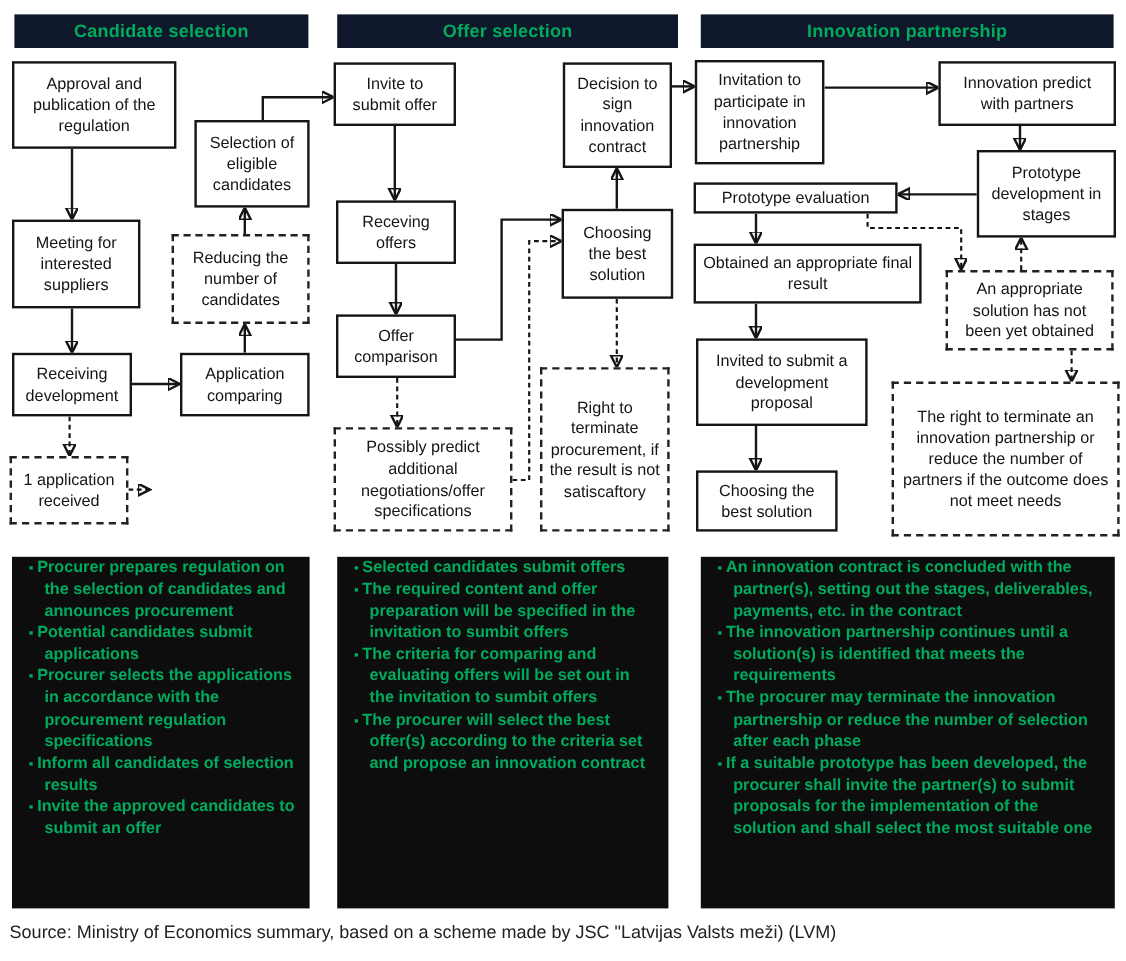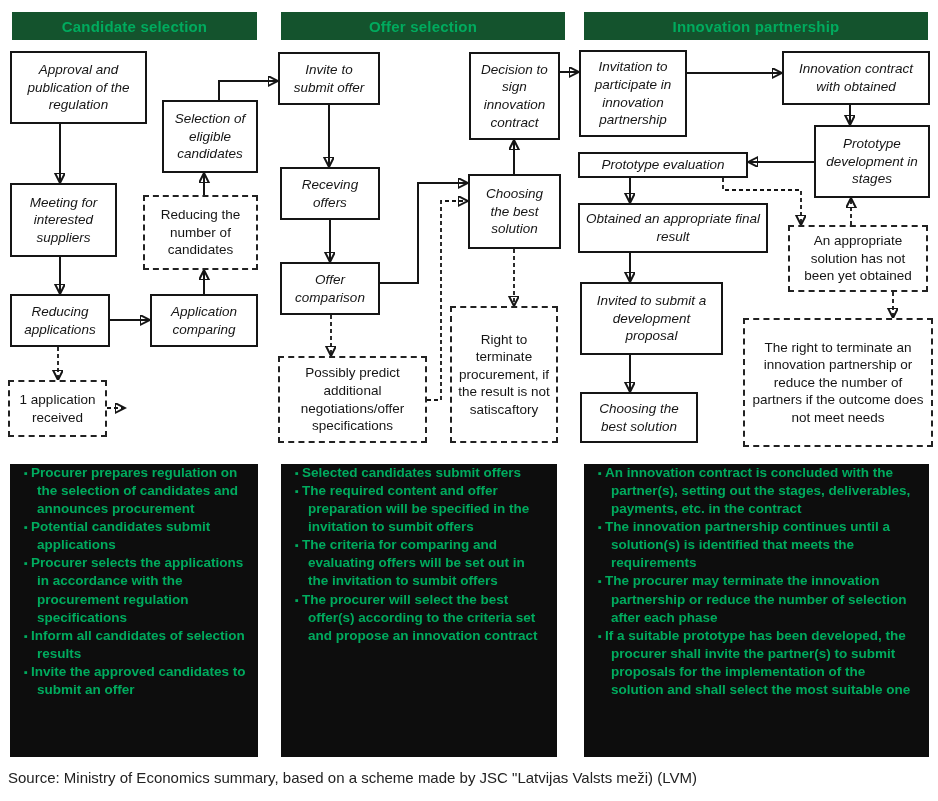--- a/index.html
+++ b/index.html
@@ -15,33 +15,33 @@
     background:#ffffff;
     font-family:"Liberation Sans", sans-serif;
     color:var(--ink);
     overflow:hidden;
   }
   .arrows{position:absolute;left:0;top:0;pointer-events:none;}
   .arrows path{fill:none;stroke:var(--ink);stroke-width:2;}
   .arrows path.d{stroke-dasharray:4 3;stroke-width:1.8;}
   .hdr{
     position:absolute;height:28px;
-    background:#14532d;color:var(--green);
+    background:#0f172a;color:var(--green);
     display:flex;align-items:center;justify-content:center;
     font-size:15px;font-weight:600;letter-spacing:.2px;
   }
   .node{
     position:absolute;box-sizing:border-box;
     background:#ffffff;
     display:flex;align-items:center;justify-content:center;
     text-align:center;
     font-size:13.5px;line-height:1.3;
     padding:3px 5px;
   }
-  .node.solid{border:2px solid var(--ink);font-style:italic;}
+  .node.solid{border:2px solid var(--ink);}
   .node.dashed{border:2px dashed #222;}
   .panel{
     position:absolute;box-sizing:border-box;
     background:var(--panel-bg);
     color:var(--green);
     padding:0 10px 10px 14px;
   }
   .panel ul{margin:0;padding:0;list-style:none;}
   .panel li{
     font-size:13.5px;line-height:1.34;font-weight:600;
@@ -93,36 +93,36 @@
     <path class="d" d="M851 225 V199" marker-end="url(#ah)"></path>
     <path class="d" d="M893 292 V317" marker-end="url(#ah)"></path>
   </svg>
 
   <div class="hdr" style="left:12px;top:12px;width:245px">Candidate selection</div>
   <div class="hdr" style="left:281px;top:12px;width:284px">Offer selection</div>
   <div class="hdr" style="left:584px;top:12px;width:344px">Innovation partnership</div>
 
   <div class="node solid" style="left:10px;top:51px;width:137px;height:73px">Approval and publication of the regulation</div>
   <div class="node solid" style="left:10px;top:183px;width:107px;height:74px">Meeting for interested suppliers</div>
-  <div class="node solid" style="left:10px;top:294px;width:100px;height:53px">Reducing applications</div>
+  <div class="node solid" style="left:10px;top:294px;width:100px;height:53px">Receiving development</div>
   <div class="node dashed" style="left:8px;top:380px;width:99px;height:57px">1 application received</div>
   <div class="node solid" style="left:150px;top:294px;width:108px;height:53px">Application comparing</div>
   <div class="node dashed" style="left:143px;top:195px;width:115px;height:75px">Reducing the number of candidates</div>
   <div class="node solid" style="left:162px;top:100px;width:96px;height:73px">Selection of eligible candidates</div>
 
   <div class="node solid" style="left:280px;top:167px;width:100px;height:53px">Receving offers</div>
   <div class="node solid" style="left:278px;top:52px;width:102px;height:53px">Invite to submit offer</div>
   <div class="node solid" style="left:280px;top:262px;width:100px;height:53px">Offer comparison</div>
   <div class="node dashed" style="left:278px;top:356px;width:149px;height:87px">Possibly predict additional negotiations/offer specifications</div>
   <div class="node solid" style="left:468px;top:174px;width:93px;height:75px">Choosing the best solution</div>
   <div class="node solid" style="left:469px;top:52px;width:91px;height:88px">Decision to sign innovation contract</div>
   <div class="node dashed" style="left:450px;top:306px;width:108px;height:137px">Right to terminate procurement, if the result is not satiscaftory</div>
 
   <div class="node solid" style="left:579px;top:50px;width:108px;height:87px">Invitation to participate in innovation partnership</div>
-  <div class="node solid" style="left:782px;top:51px;width:148px;height:54px">Innovation contract with obtained</div>
+  <div class="node solid" style="left:782px;top:51px;width:148px;height:54px">Innovation predict with partners</div>
   <div class="node solid" style="left:814px;top:125px;width:116px;height:73px">Prototype development in stages</div>
   <div class="node solid" style="left:578px;top:152px;width:170px;height:26px">Prototype evaluation</div>
   <div class="node solid" style="left:578px;top:203px;width:190px;height:50px">Obtained an appropriate final result</div>
   <div class="node solid" style="left:580px;top:282px;width:143px;height:73px">Invited to submit a development proposal</div>
   <div class="node solid" style="left:580px;top:392px;width:118px;height:51px">Choosing the best solution</div>
   <div class="node dashed" style="left:788px;top:225px;width:140px;height:67px">An appropriate solution has not been yet obtained</div>
   <div class="node dashed" style="left:743px;top:318px;width:190px;height:129px">The right to terminate an innovation partnership or reduce the number of partners if the outcome does not meet needs</div>
 
   <div class="panel" style="left:10px;top:464px;width:248px;height:293px">
     <ul>

